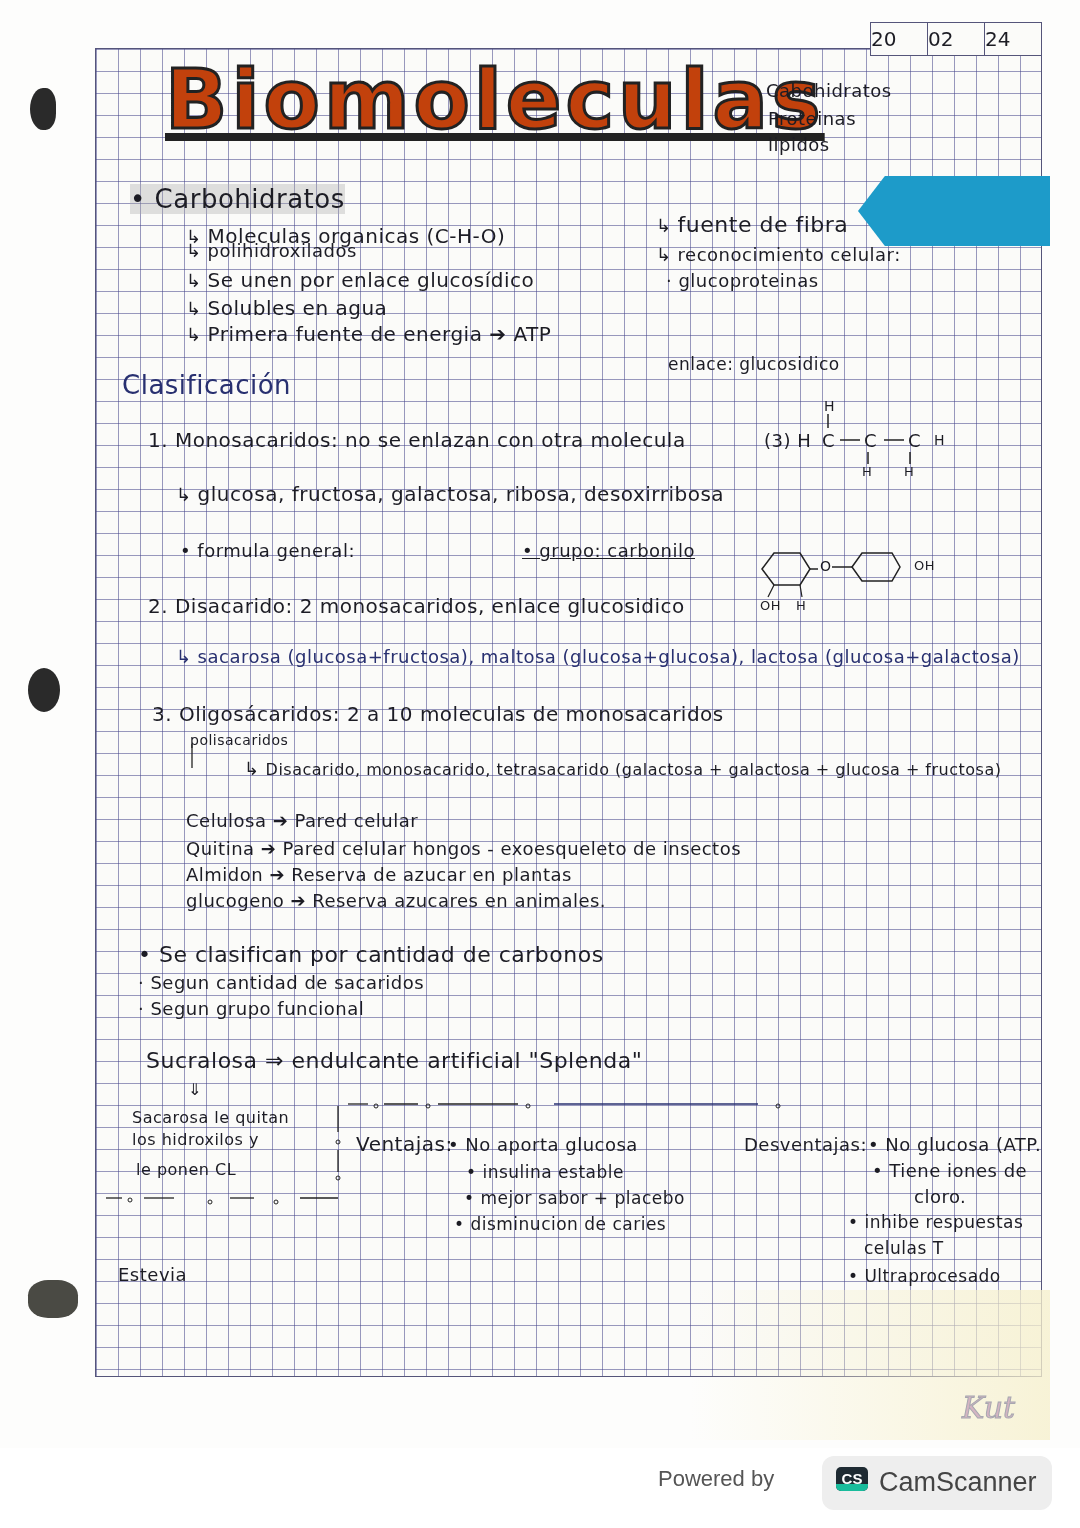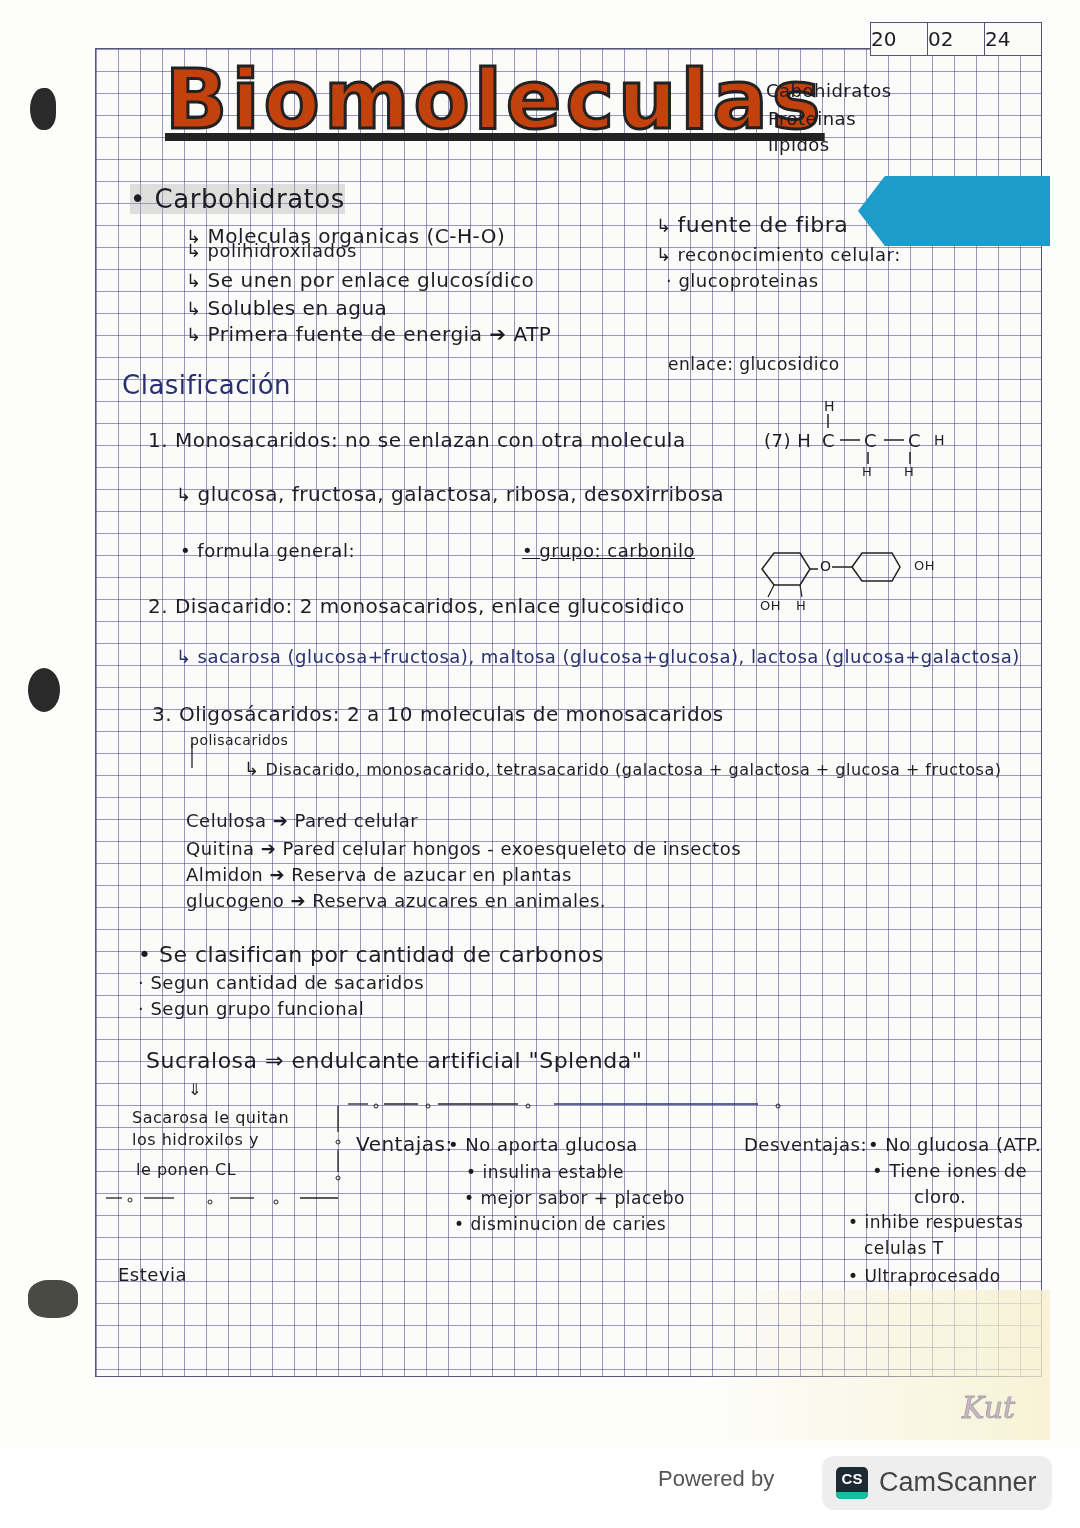--- a/index.html
+++ b/index.html
@@ -56,21 +56,21 @@
   }
   .powered {
     position:absolute; left:658px; top:1466px; font-family:"Liberation Sans", sans-serif;
     font-size:22px; color:#555;
   }
   .cs-pill {
     position:absolute; left:822px; top:1456px; width:230px; height:54px;
     background:#eeeeee; border-radius:12px;
   }
   .cs-logo {
-    position:absolute; left:14px; top:11px; width:32px; height:32px; border-radius:5px;
+    position:absolute; left:14px; top:11px; width:32px; height:24px; border-radius:5px;
     background:#1e2a32; overflow:hidden;
   }
   .cs-logo span { position:absolute; left:0; top:3px; width:32px; text-align:center; color:#fff; font-family:"Liberation Sans", sans-serif; font-weight:bold; font-size:15px; }
   .cs-logo i { position:absolute; left:0; bottom:0; width:32px; height:7px; background:#19bc9c; }
   .cs-name { position:absolute; left:57px; top:11px; font-family:"Liberation Sans", sans-serif; font-size:27px; color:#444; }
   .sig { position:absolute; left:962px; top:1390px; font-family:"DejaVu Serif", serif; font-size:30px; font-style:italic; color:#d3b4c2; -webkit-text-stroke:1px #a7a7b0; }
   svg.draw { position:absolute; overflow:visible; }
 </style>
 </head>
 <body>
@@ -106,21 +106,21 @@
 <div class="hand s20" style="left:186px;top:322px;"><span class="arrow">↳</span><span>Primera fuente de energia ➔ ATP</span></div>
 
 <div class="hand s22" style="left:656px;top:212px;"><span class="arrow">↳</span><span>fuente de fibra</span></div>
 <div class="hand s18" style="left:656px;top:244px;"><span class="arrow">↳</span><span>reconocimiento celular:</span></div>
 <div class="hand s18" style="left:666px;top:270px;">· glucoproteinas</div>
 <div class="hand s17" style="left:668px;top:354px;">enlace: glucosidico</div>
 
 <div class="hand s26 ink-blue" style="left:122px;top:370px;">Clasificación</div>
 
 <div class="hand s20" style="left:148px;top:428px;">1. Monosacaridos: no se enlazan con otra molecula</div>
-<div class="hand s18" style="left:764px;top:430px;">(7) H</div>
+<div class="hand s18" style="left:764px;top:430px;">(3) H</div>
 
 <div class="hand s14" style="left:824px;top:398px;">H</div>
 <div class="hand s18" style="left:822px;top:430px;">C</div>
 <div class="hand s18" style="left:864px;top:430px;">C</div>
 <div class="hand s18" style="left:908px;top:430px;">C</div>
 <div class="hand s14" style="left:934px;top:432px;">H</div>
 <div class="hand s13" style="left:862px;top:464px;">H</div>
 <div class="hand s13" style="left:904px;top:464px;">H</div>
 <svg class="draw" style="left:820px;top:412px;" width="130" height="60">
   <line x1="8" y1="2" x2="8" y2="16" stroke="#222" stroke-width="1.5"></line>

